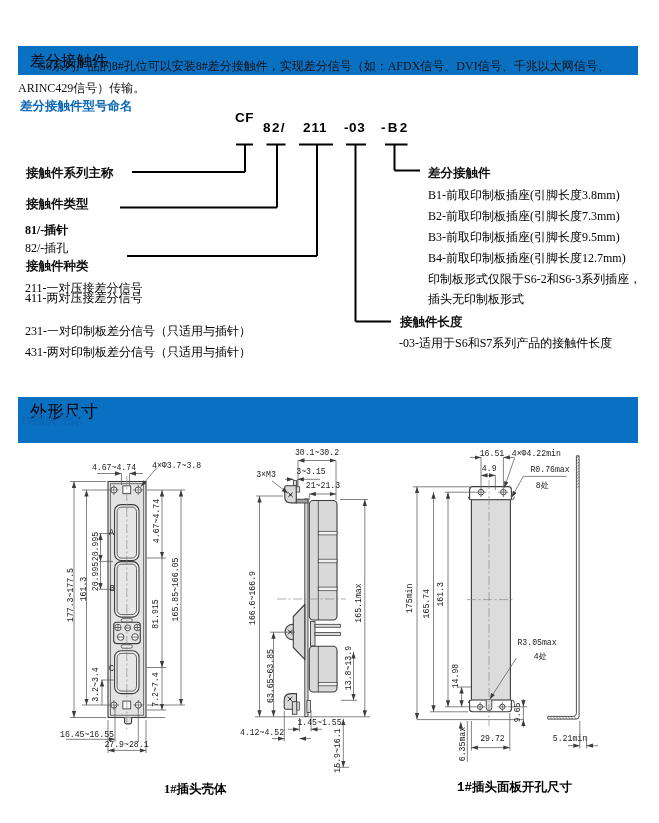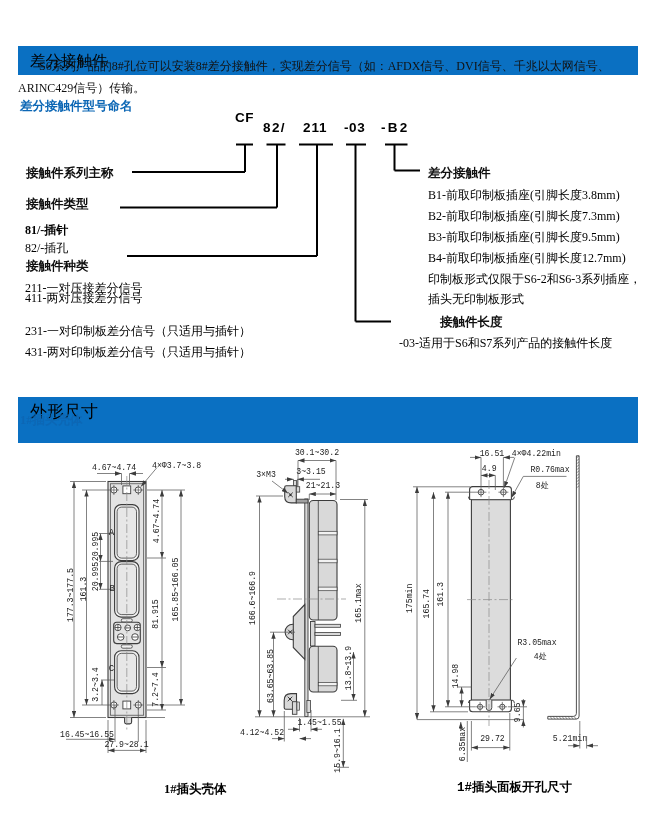--- a/index.html
+++ b/index.html
@@ -40,21 +40,21 @@
 <div class="abs item" style="left:25px;top:324.5px;">231-一对印制板差分信号（只适用与插针）</div>
 <div class="abs item" style="left:25px;top:346px;">431-两对印制板差分信号（只适用与插针）</div>
 
 <div class="abs blab" style="left:428px;top:167px;">差分接触件</div>
 <div class="abs item" style="left:428px;top:189px;">B1-前取印制板插座(引脚长度3.8mm)</div>
 <div class="abs item" style="left:428px;top:210px;">B2-前取印制板插座(引脚长度7.3mm)</div>
 <div class="abs item" style="left:428px;top:231px;">B3-前取印制板插座(引脚长度9.5mm)</div>
 <div class="abs item" style="left:428px;top:252px;">B4-前取印制板插座(引脚长度12.7mm)</div>
 <div class="abs item" style="left:428px;top:273px;">印制板形式仅限于S6-2和S6-3系列插座，</div>
 <div class="abs item" style="left:428px;top:293px;">插头无印制板形式</div>
-<div class="abs blab" style="left:400px;top:316px;margin-left:40px;">接触件长度</div>
+<div class="abs blab" style="left:400px;top:316px;">接触件长度</div>
 <div class="abs item" style="left:399px;top:337px;">-03-适用于S6和S7系列产品的接触件长度</div>
 
 <div class="bar" style="top:369px;height:46px;font-size:17px;line-height:30px;padding-left:12px;box-sizing:border-box;">外形尺寸</div>
 
 <div class="abs" style="left:20px;top:412px;font-size:12.5px;font-weight:bold;color:#0c67b5;font-family:'Liberation Serif',serif;">1#插头壳体</div>
 
 <div class="abs" style="left:164px;top:781px;font-size:12.5px;font-weight:bold;color:#000;font-family:'Liberation Serif',serif;">1#插头壳体</div>
 <div class="abs" style="left:457px;top:779px;font-size:12.5px;font-weight:bold;color:#000;font-family:Liberation Mono, monospace;">1#插头面板开孔尺寸</div>
 
 <svg class="abs" style="left:0;top:0;" width="659" height="823" viewBox="0 0 659 823">

